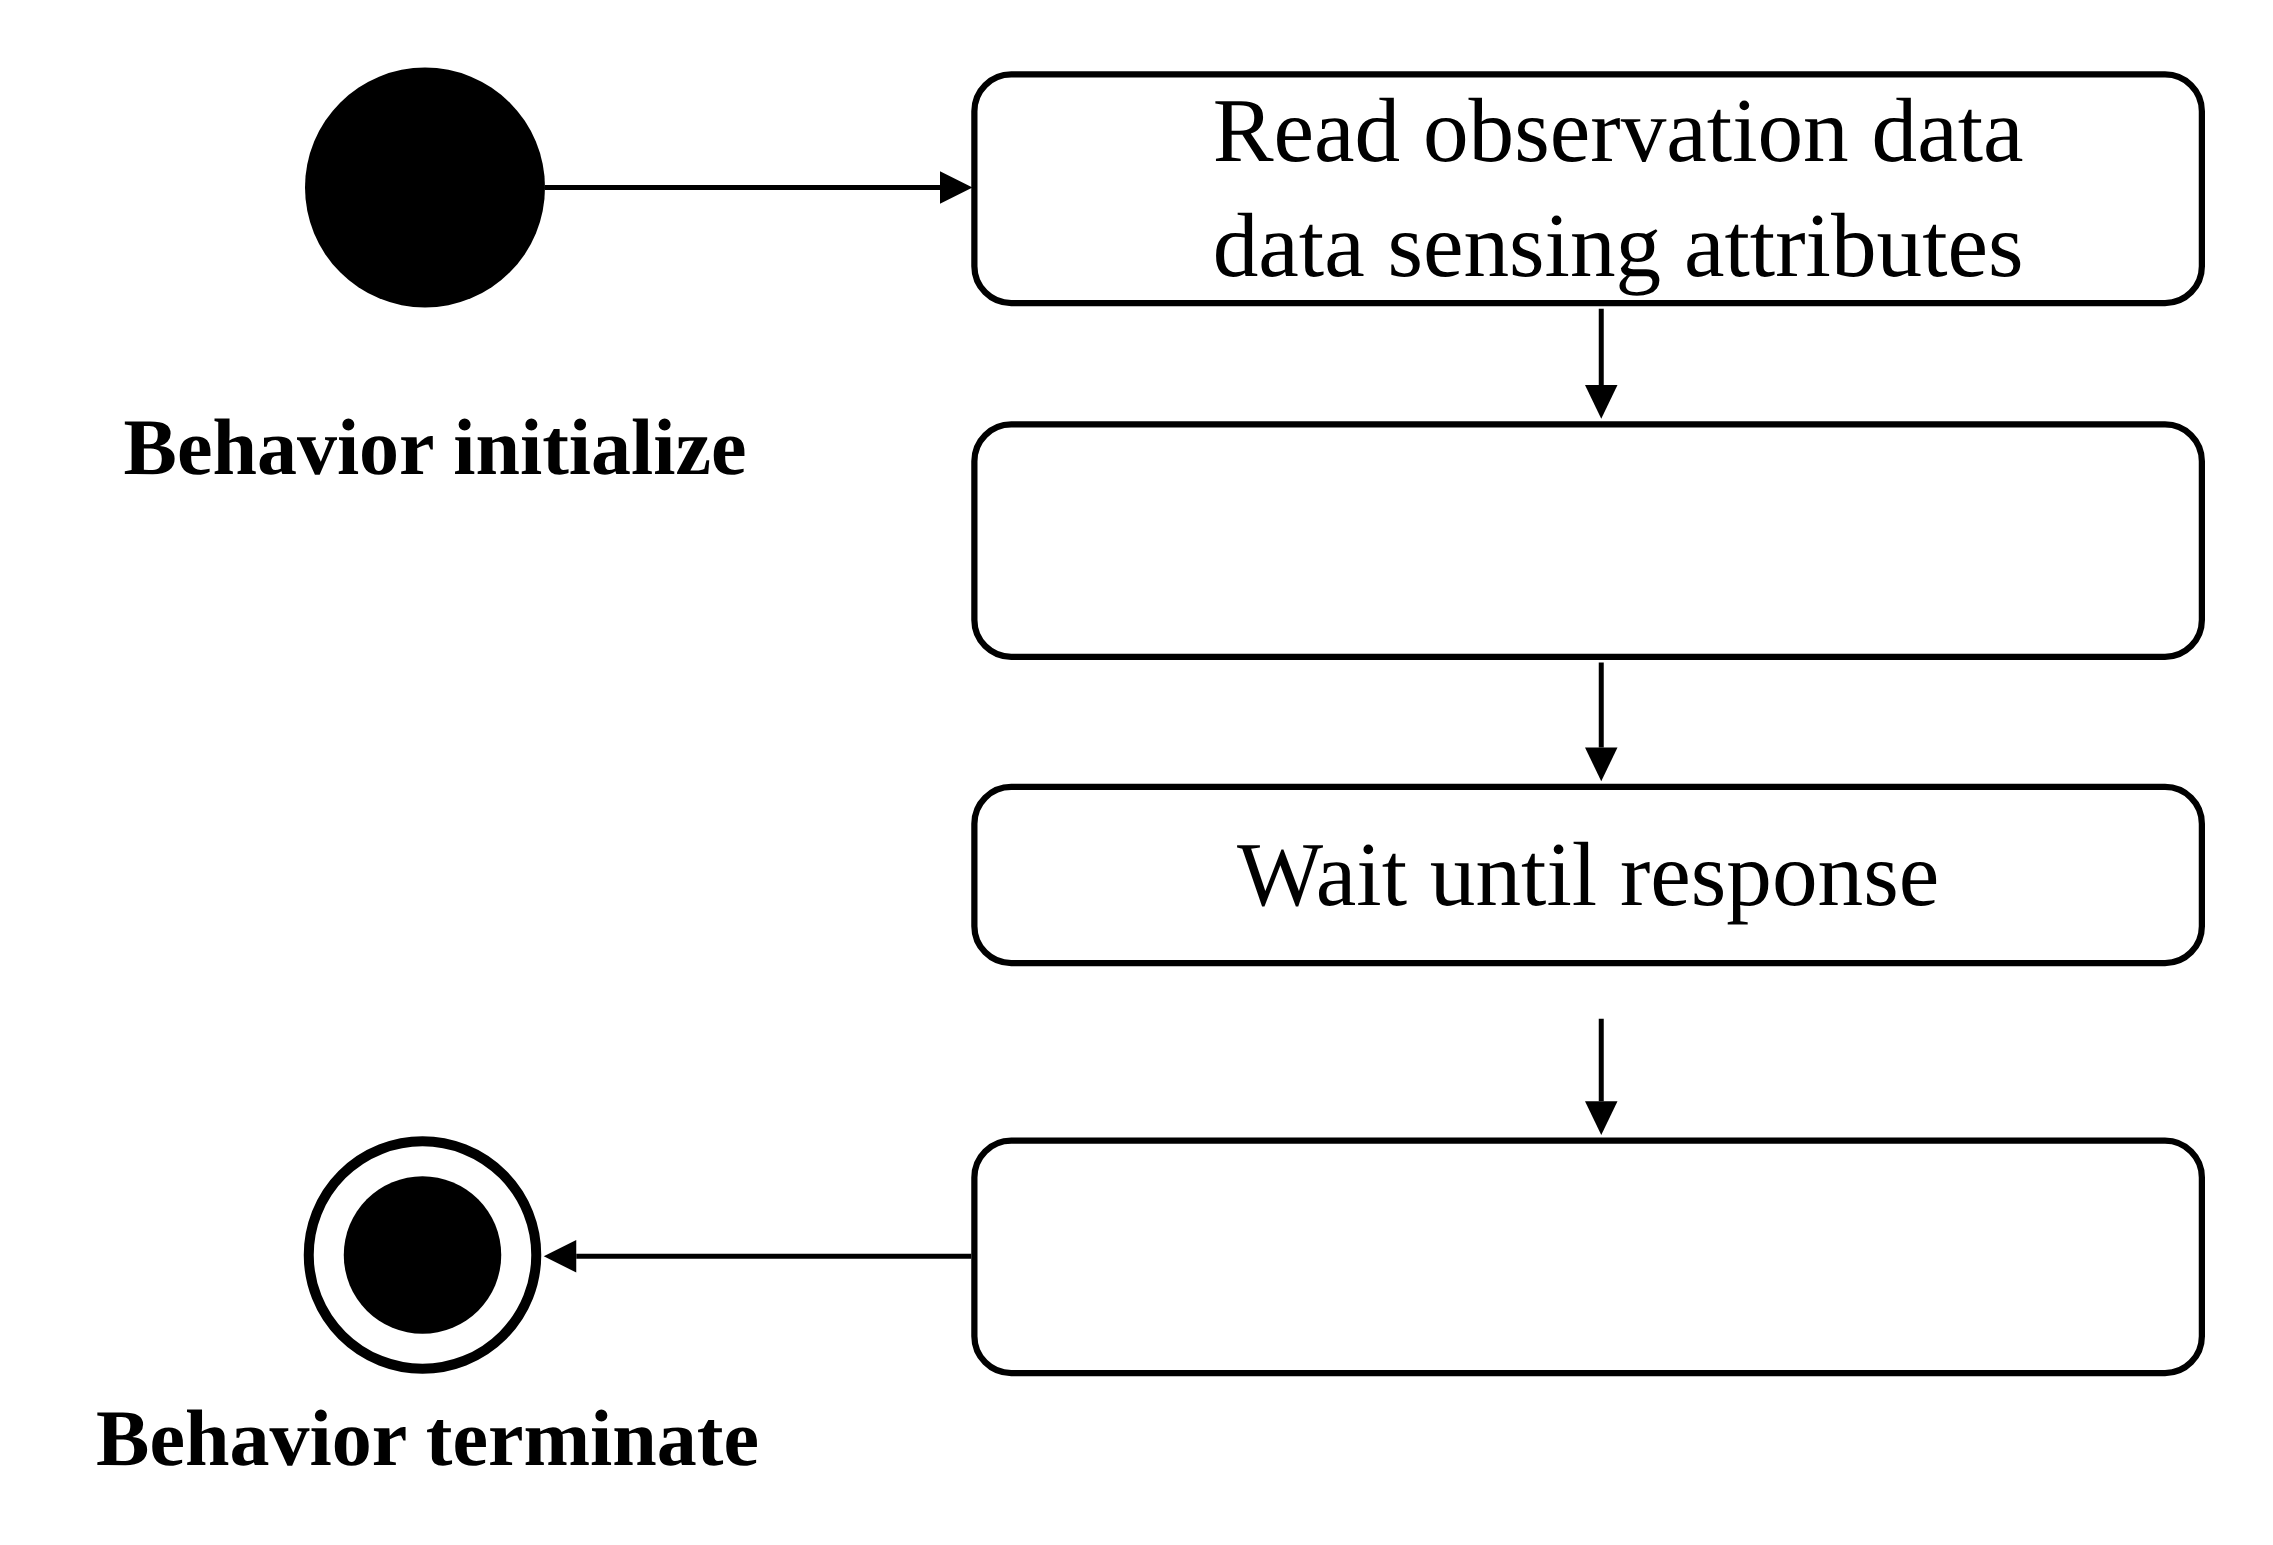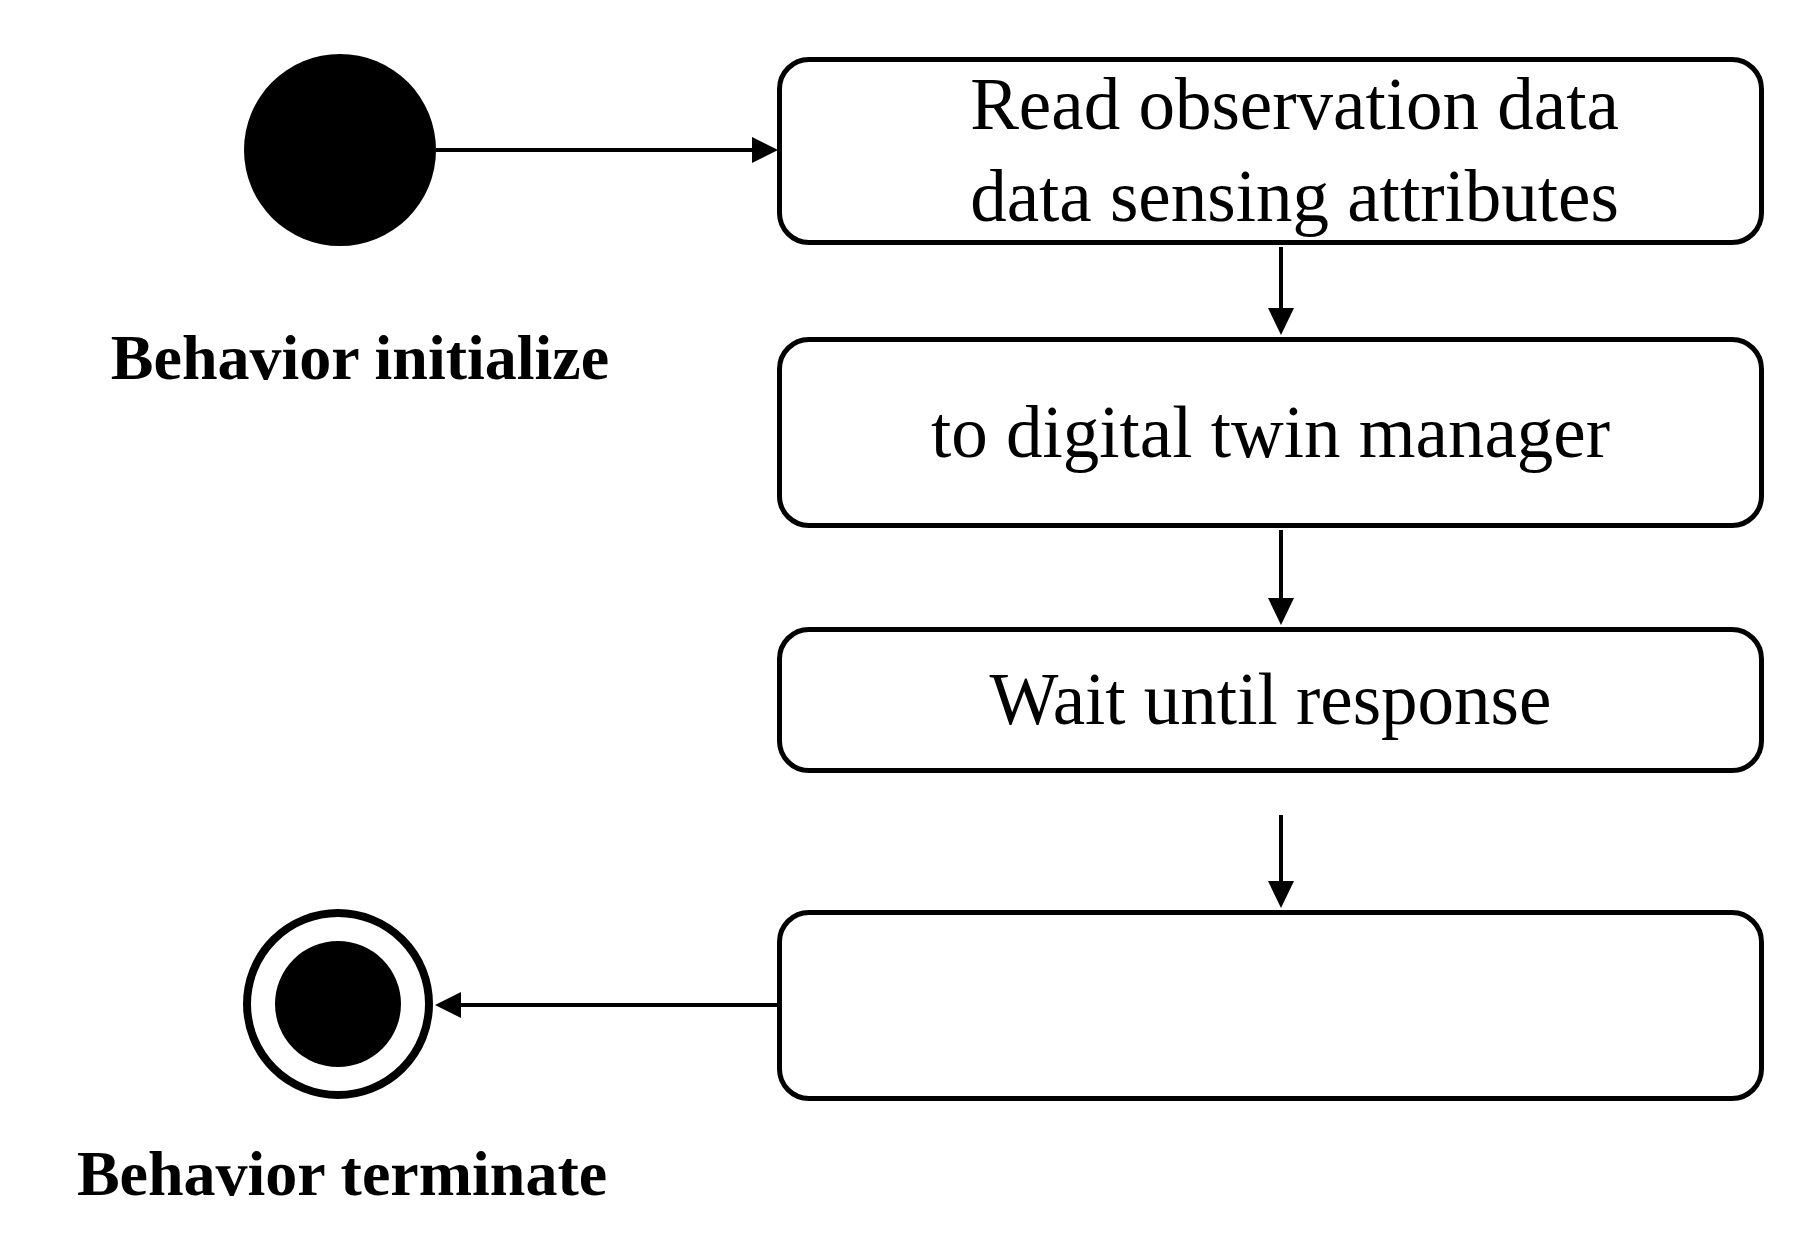--- a/index.html
+++ b/index.html
@@ -48,22 +48,22 @@
   .box-save  { top: 910px; height: 191px; }
   .state-label {
     position: absolute;
     font-weight: bold;
     font-size: 64px;
     line-height: 72px;
     color: #000000;
     text-align: center;
     white-space: nowrap;
   }
-  .label-init { left: 60px; top: 322px; width: 600px; }
-  .label-term { left: 32px; top: 1138px; width: 620px; }
+  .label-init { left: 48px; top: 322px; width: 600px; }
+  .label-term { left: 32px; top: 1115px; width: 620px; }
 </style>
 </head>
 <body>
 
 <div class="stage">
 
   <svg class="connectors" viewBox="0 0 1818 1236" xmlns="http://www.w3.org/2000/svg">
 
     <circle cx="340" cy="150" r="96" fill="#000000"></circle>
 
@@ -97,21 +97,20 @@
       <polygon points="461,992 435,1005 461,1018" fill="#000000"></polygon>
     </g>
   </svg>
 
   <div class="activity-box box-read">
     <div class="line">Read observation data</div>
     <div class="line">data sensing attributes</div>
   </div>
 
   <div class="activity-box box-send">
-    <div class="line">to digital twin manager</div>
   </div>
 
   <div class="activity-box box-wait">
     <div class="line">Wait until response</div>
   </div>
 
   <div class="activity-box box-save">
   </div>
 
   <div class="state-label label-init">Behavior initialize</div>

